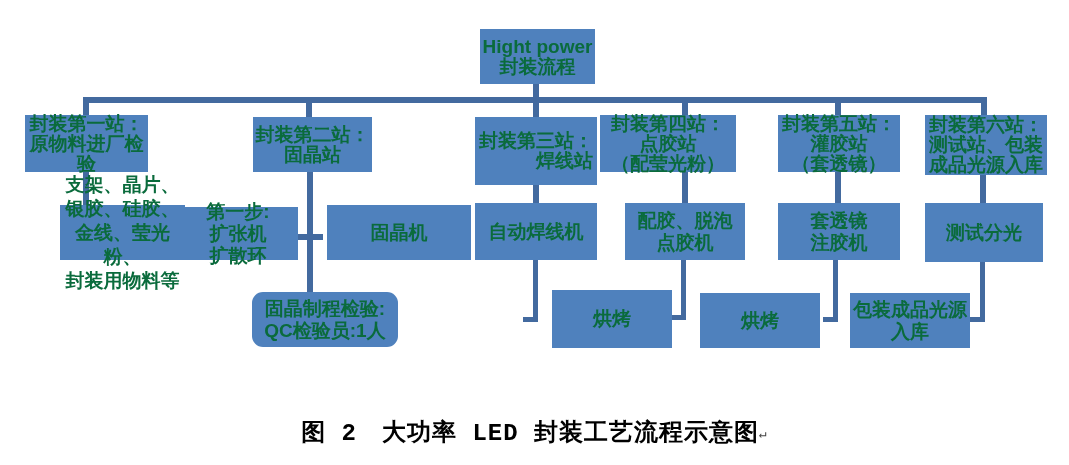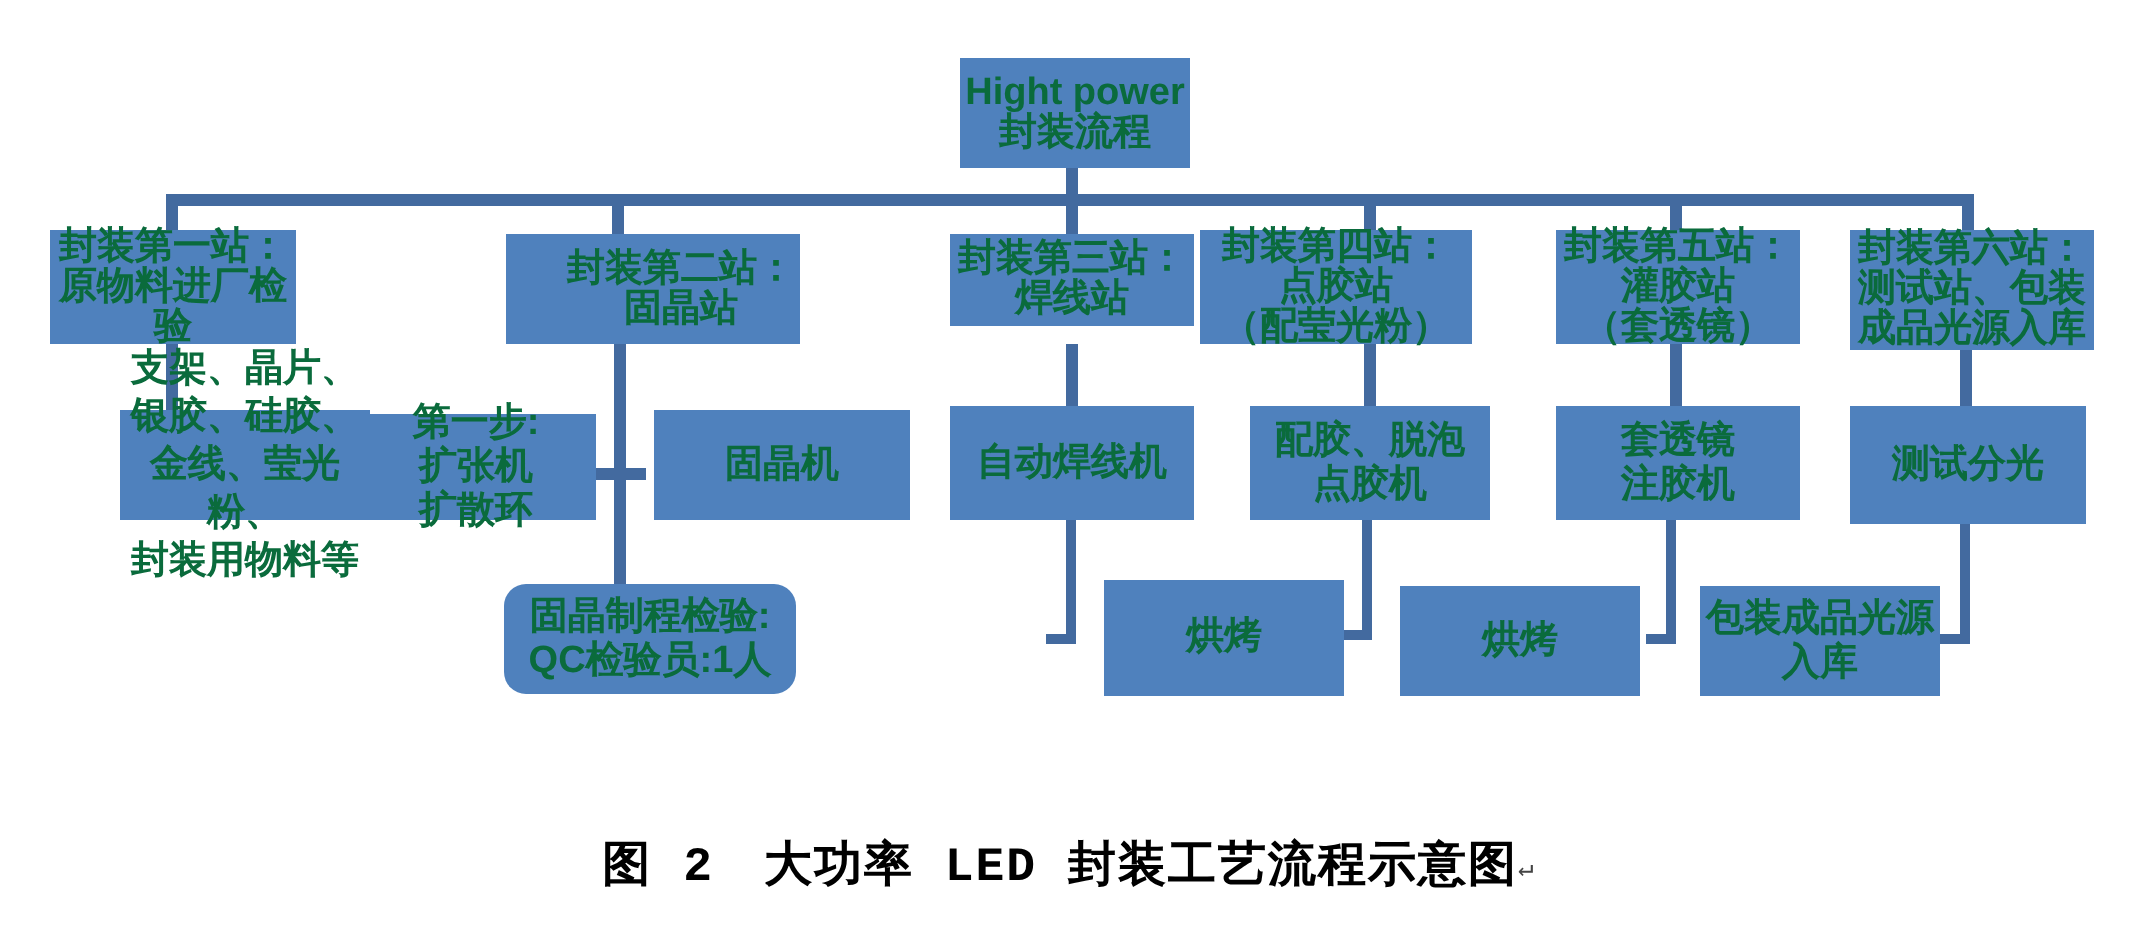--- a/index.html
+++ b/index.html
@@ -79,42 +79,42 @@
   <div class="line" style="left:833px; top:260px; width:5px; height:62px;"></div>
   <div class="line" style="left:823px; top:317px; width:15px; height:5px;"></div>
   <div class="line" style="left:980px; top:260px; width:5px; height:62px;"></div>
   <div class="line" style="left:970px; top:317px; width:15px; height:5px;"></div>
 
   <div class="box" style="left:480px; top:29px; width:115px; height:55px;">Hight power
 封装流程</div>
 
   <div class="box" style="left:25px;  top:115px; width:123px; height:57px;">封装第一站：
 原物料进厂检验</div>
-  <div class="box" style="left:253px; top:117px; width:119px; height:55px;padding-left:28px;">封装第二站：
+  <div class="box" style="left:253px; top:117px; width:119px; height:55px;">封装第二站：
 固晶站</div>
-  <div class="box" style="left:475px; top:117px; width:122px; height:46px;">封装第三站：
+  <div class="box" style="left:475px; top:117px; width:122px; height:68px;text-align:right;">封装第三站：
 焊线站</div>
   <div class="box" style="left:600px; top:115px; width:136px; height:57px;">封装第四站：
 点胶站
 （配莹光粉）</div>
   <div class="box" style="left:778px; top:115px; width:122px; height:57px;">封装第五站：
 灌胶站
 （套透镜）</div>
   <div class="box" style="left:925px; top:115px; width:122px; height:60px;">封装第六站：
 测试站、包装
 成品光源入库</div>
 
   <div class="box lh24" style="left:25px;  top:205px; width:125px; height:55px;">支架、晶片、
 银胶、硅胶、
 金线、莹光粉、
 封装用物料等</div>
   <div class="box lh22" style="left:178px; top:207px; width:120px; height:53px;">第一步:
 扩张机
 扩散环</div>
-  <div class="box" style="left:327px; top:205px; width:128px; height:55px;">固晶机</div>
+  <div class="box" style="left:327px; top:205px; width:144px; height:55px;">固晶机</div>
   <div class="box" style="left:475px; top:203px; width:122px; height:57px;">自动焊线机</div>
   <div class="box lh22" style="left:625px; top:203px; width:120px; height:57px;">配胶、脱泡
 点胶机</div>
   <div class="box lh22" style="left:778px; top:203px; width:122px; height:57px;">套透镜
 注胶机</div>
   <div class="box" style="left:925px; top:203px; width:118px; height:59px;text-align:center;">测试分光</div>
 
   <div class="box lh22" style="left:252px; top:292px; width:146px; height:55px;border-radius:11px;">固晶制程检验:
 QC检验员:1人</div>
   <div class="box" style="left:552px; top:290px; width:120px; height:58px;">烘烤</div>

